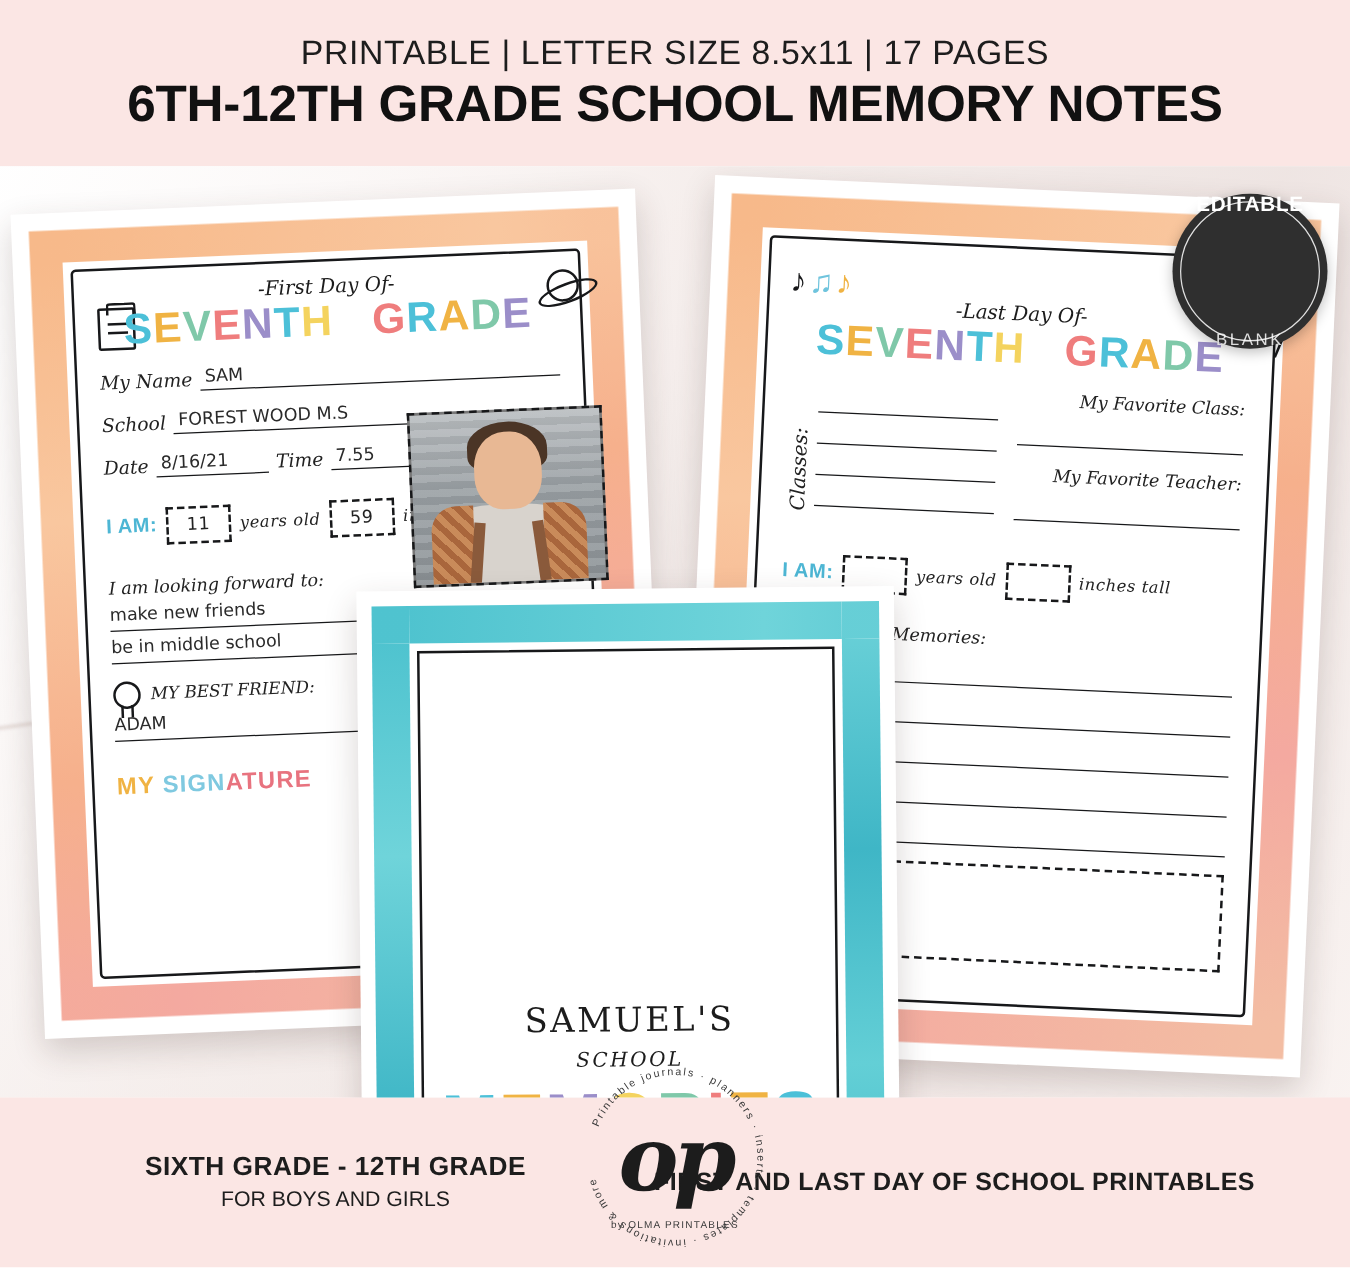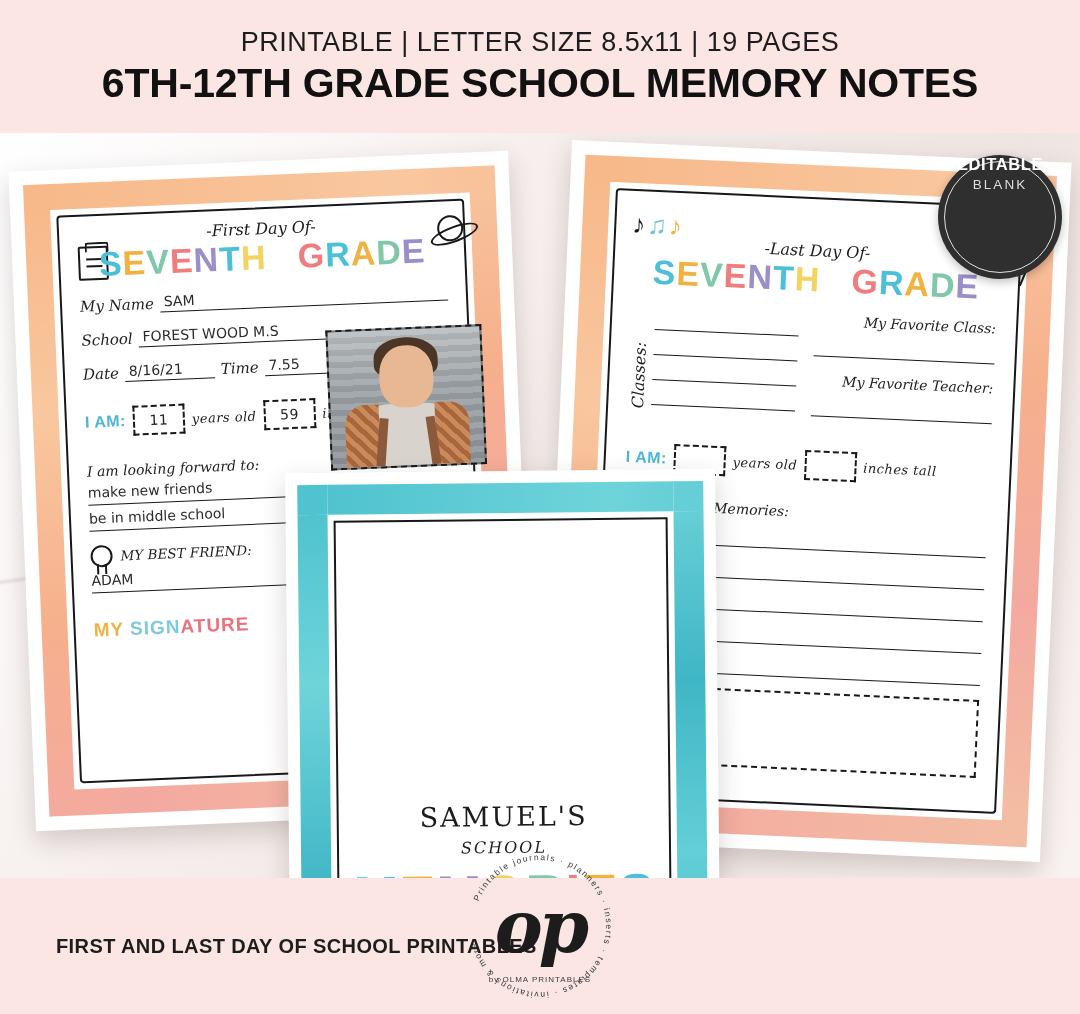--- a/index.html
+++ b/index.html
@@ -437,21 +437,21 @@
   .badge {
     position: absolute;
     right: 18px; top: 22px;
     width: 124px; height: 124px;
     border-radius: 50%;
     background: #2f2f2f;
     color: #fff;
     display: flex;
     flex-direction: column;
     align-items: center;
-    justify-content: flex-start;
+    justify-content: space-between;
     gap: 3px;
     z-index: 9;
     box-shadow: 0 3px 10px rgba(0,0,0,0.25);
   }
   .badge:after {
     content:"";
     position:absolute; inset: 6px;
     border: 1.5px solid rgba(255,255,255,0.85);
     border-radius: 50%;
   }
@@ -504,21 +504,21 @@
     text-align: center;
     font-size: 8px;
     letter-spacing: 1px;
     color: #3b3b3b;
   }
 </style>
 </head>
 <body>
 
 <div class="header">
-  <div class="header-sub">PRINTABLE | LETTER SIZE 8.5x11 | 19 PAGES</div>
+  <div class="header-sub">PRINTABLE | LETTER SIZE 8.5x11 | 17 PAGES</div>
   <div class="header-title">6TH-12TH GRADE SCHOOL MEMORY NOTES</div>
 </div>
 
 <div class="stage">
   <div class="marble"></div>
 
   <div class="sheet sheet-first">
     <div class="wm-border scallop"></div>
     <div class="ink-frame"></div>
 
@@ -667,20 +667,24 @@
     </div>
   </div>
 
   <div class="badge">
     <div class="badge-l1">EDITABLE</div>
     <div class="badge-l2">BLANK</div>
   </div>
 </div>
 
 <div class="footer">
+  <div class="foot-col foot-left" style="margin-left:60px">
+    <div class="foot-l1">SIXTH GRADE  - 12TH GRADE</div>
+    <div class="foot-l2">FOR BOYS AND GIRLS</div>
+  </div>
   <div class="foot-col foot-right" style="margin-right:20px">
     <div class="foot-l1">FIRST AND LAST DAY OF SCHOOL PRINTABLES</div>
   </div>
 </div>
 
 <div class="logo">
   <svg class="logo-circle-text" viewBox="0 0 176 176">
     <defs>
       <path id="ringpath" d="M 88,88 m -66,0 a 66,66 0 1,1 132,0 a 66,66 0 1,1 -132,0"></path>
     </defs>

